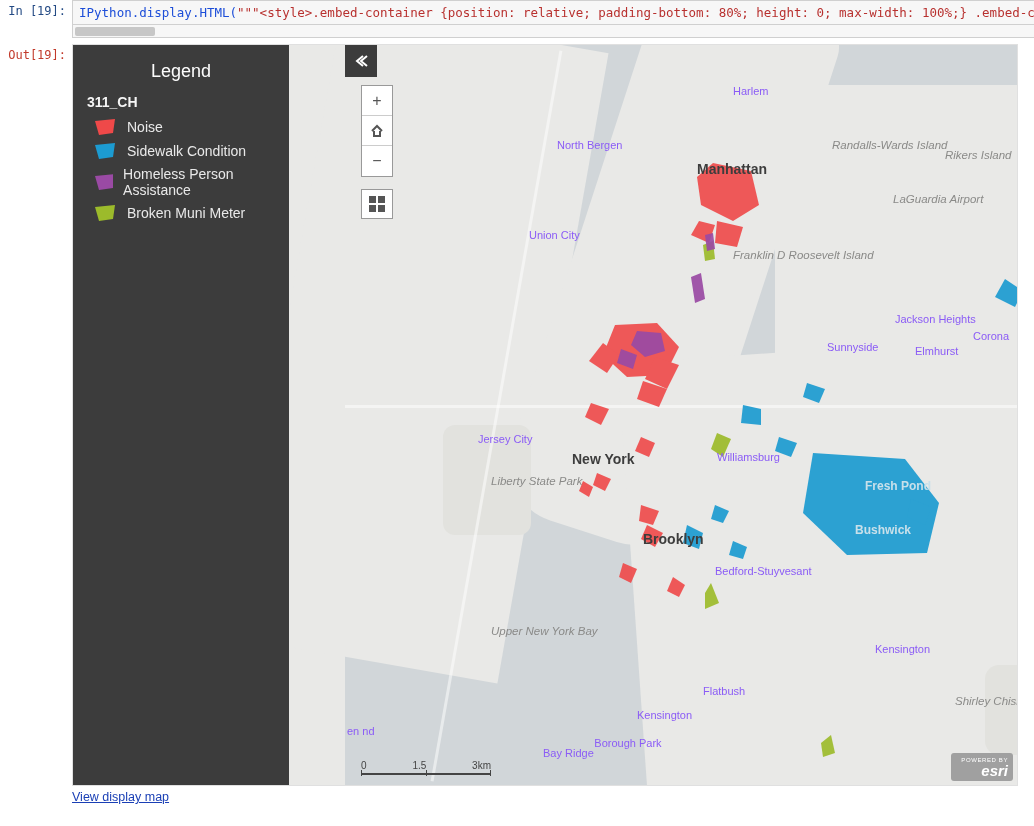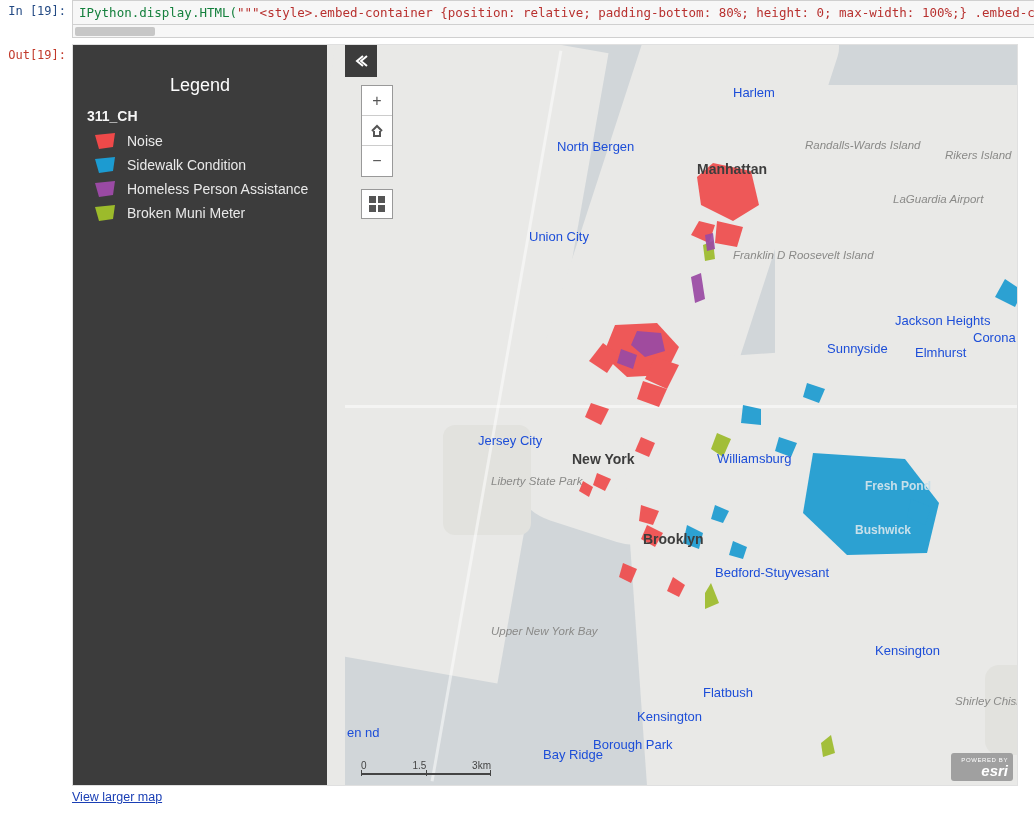--- a/index.html
+++ b/index.html
@@ -13,35 +13,35 @@
   }
   .prompt-in { color: #234a84; }
   .prompt-out { color: #c23a2b; }
 
   .code-area {
     flex: 1; background: #f7f7f7; border: 1px solid #d0d0d0;
     font-family: Menlo, Consolas, monospace; font-size: 12.5px;
     padding: 4px 6px; white-space: nowrap; overflow: hidden;
     color: #333; position: relative;
   }
-  .code-area .fn { color: #15803d; }
+  .code-area .fn { color: #1d4ed8; }
   .code-area .str { color: #b8312f; }
   .code-scroll { height: 13px; background: #f7f7f7; border: 1px solid #d0d0d0; border-top: none; position: relative; }
   .code-scroll-thumb { position:absolute; left:2px; top:2px; width:80px; height:9px; background:#c7c7c7; border-radius:2px; }
 
   .output-row { display:flex; margin-top: 6px; }
   .map-frame {
     width: 946px; height: 742px; position: relative; overflow: hidden;
     border: 1px solid #e0e0e0; background: #e9e9e7;
   }
 
   
   .legend {
-    position: absolute; left: 0; top: 0; width: 254px; height: 100%;
-    background: #3c3c3c; color: #f0f0f0; padding: 26px 14px; z-index: 30;
+    position: absolute; left: 0; top: 0; width: 216px; height: 100%;
+    background: #3c3c3c; color: #f0f0f0; padding: 12px 14px; z-index: 30;
   }
   .legend-title { text-align: center; font-size: 18px; font-weight: 400; margin: 4px 0 12px; color: #fdfdfd; }
   .legend-layer { font-size: 14px; font-weight: 600; color: #f5f5f5; margin-bottom: 8px; }
   .legend-item { display: flex; align-items: center; margin: 6px 0; padding-left: 6px; }
   .legend-swatch { width: 24px; height: 18px; margin-right: 10px; }
   .legend-label { font-size: 14px; color: #e9e9e9; }
 
   
   .collapse-btn {
     position: absolute; left: 272px; top: 0; width: 32px; height: 32px;
@@ -70,21 +70,21 @@
   .extra-ctrl .grid { width:16px; height:16px; display:grid; grid-template-columns:1fr 1fr; grid-template-rows:1fr 1fr; gap:2px; }
   .extra-ctrl .grid div { background:#555; }
 
   
   .map-surface { position:absolute; left:272px; top:0; right:0; bottom:0; background:#ededeb; }
   .water { position:absolute; background:#d1d6d9; }
   .land { position:absolute; background:#e9e9e7; }
   .park { position:absolute; background:#e2e2de; }
   .road { position:absolute; background:#ffffff; }
 
-  .place-label { position:absolute; font-size:13px; color:#1d4ed8; font-weight:500; white-space:nowrap; z-index:18; }
+  .place-label { position:absolute; font-size:11px; color:#8b5cf6; font-weight:500; white-space:nowrap; z-index:18; }
   .place-label.big { font-size:14px; color:#3d3d3d; font-weight:600; }
   .place-label.sm { font-size:11.5px; }
   .place-label.it { font-style: italic; color:#8a8a88; }
   .place-label.pond { color:#c8e0ea; font-weight:600; font-size:12px; }
 
   
   .scalebar {
     position:absolute; left:288px; bottom:10px; z-index:24;
     font-size:11px; color:#444;
   }
@@ -158,21 +158,21 @@
         <span class="place-label" style="left:372px;top:406px;">Williamsburg</span>
         <span class="place-label" style="left:370px;top:520px;">Bedford-Stuyvesant</span>
         <span class="place-label pond" style="left:510px;top:478px;">Bushwick</span>
         <span class="place-label pond" style="left:520px;top:434px;">Fresh Pond</span>
         <span class="place-label" style="left:358px;top:640px;">Flatbush</span>
         <span class="place-label" style="left:292px;top:664px;">Kensington</span>
         <span class="place-label" style="left:248px;top:692px;width:70px;text-align:center;">Borough Park</span>
         <span class="place-label" style="left:198px;top:702px;">Bay Ridge</span>
         <span class="place-label" style="left:482px;top:296px;">Sunnyside</span>
         <span class="place-label sm it" style="left:388px;top:204px;width:72px;text-align:center;">Franklin D Roosevelt Island</span>
-        <span class="place-label sm it" style="left:460px;top:94px;width:100px;text-align:right;">Randalls-Wards Island</span>
+        <span class="place-label sm it" style="left:487px;top:94px;width:100px;text-align:right;">Randalls-Wards Island</span>
         <span class="place-label sm it" style="left:600px;top:104px;width:60px;text-align:center;">Rikers Island</span>
         <span class="place-label sm it" style="left:548px;top:148px;width:74px;text-align:center;">LaGuardia Airport</span>
         <span class="place-label" style="left:550px;top:268px;width:70px;text-align:center;">Jackson Heights</span>
         <span class="place-label" style="left:570px;top:300px;text-align:center;">Elmhurst</span>
         <span class="place-label" style="left:628px;top:285px;">Corona</span>
         <span class="place-label" style="left:530px;top:598px;">Kensington</span>
         <span class="place-label sm it" style="left:610px;top:650px;width:80px;text-align:center;">Shirley Chisholm State Park</span>
         <span class="place-label" style="left:2px;top:680px;width:30px;">en nd</span>
 
         <svg width="674" height="742" style="position:absolute;left:0;top:0;z-index:17;">
@@ -288,15 +288,15 @@
           <div class="tick" style="left:65px;"></div>
           <div class="tick" style="left:129px;"></div>
         </div>
       </div>
 
       <div class="esri-logo">
         <span class="pow">POWERED BY</span>
         <span class="esri">esri</span>
       </div>
     </div>
-    <a href="#" class="view-larger">View larger map</a>
+    <a href="#" class="view-larger">View display map</a>
   </div>
 </div>
 
 </body></html>

